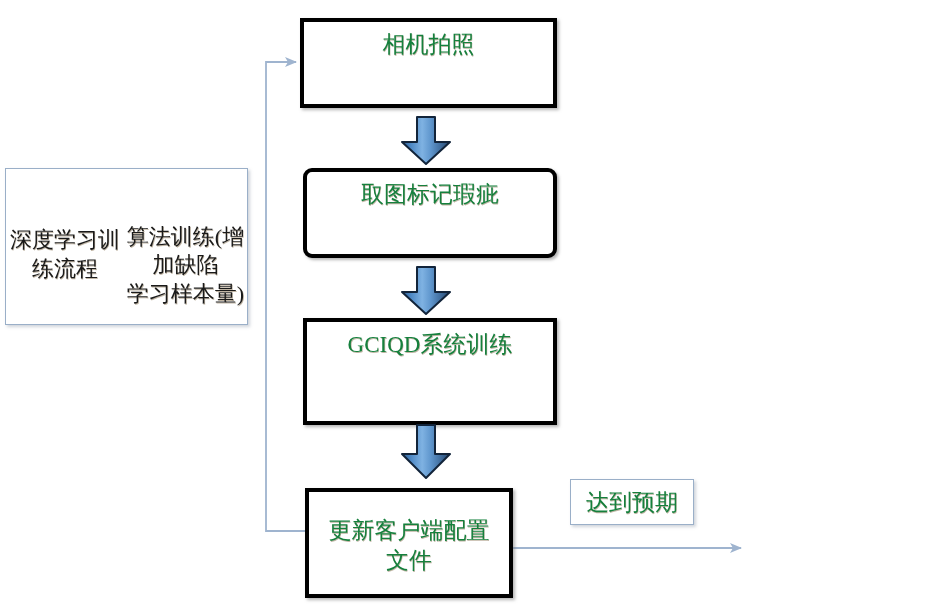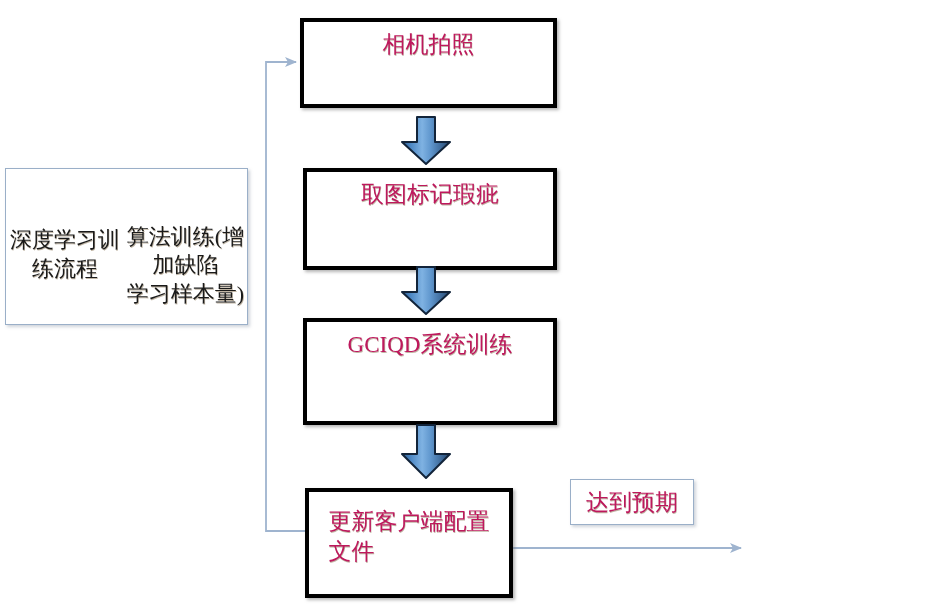--- a/index.html
+++ b/index.html
@@ -32,33 +32,33 @@
     border: 4px solid #000000;
     box-shadow: 2px 2px 3px rgba(120,120,120,0.55);
   }
   
   .box-thin {
     border: 1.5px solid #9aafc8;
     box-shadow: 2px 2px 3px rgba(150,160,175,0.45);
   }
 
   .node-label {
-    color: #be185d;
+    color: #15803d;
     font-size: 23px;
     line-height: 1.32;
-    text-align: left;
+    text-align: center;
     white-space: pre-line;
     text-shadow: 0.6px 0.6px 0px rgba(140,120,90,0.55);
   }
 
   
   .align-top    { align-items: flex-start; }
 
   .pad-top-sm { padding-top: 8px; }
-  .pad-top-md { padding-top: 15px; font-family: Liberation Serif, serif; }
+  .pad-top-md { padding-top: 24px; font-family: Liberation Serif, serif; }
 
   
   #info-panel {
     flex-direction: row;
     align-items: center;
     justify-content: flex-start;
     padding-top: 16px;
   }
   #info-panel .info-line {
     color: #1a1a1a;
@@ -118,21 +118,21 @@
   </div>
 
   <div class="node box-thick align-top pad-top-sm" style="left:300px; top:18px; width:257px; height:90px;">
     <div class="node-label">相机拍照</div>
   </div>
 
   <svg class="block-arrow" style="left:400px; top:116px;" width="52" height="50" viewBox="0 0 52 50" xmlns="http://www.w3.org/2000/svg">
     <path d="M17,1 L35,1 L35,26 L50,26 L26,48 L2,26 L17,26 Z" fill="url(#blockArrowGrad)" stroke="#12243a" stroke-width="2" stroke-linejoin="round"></path>
   </svg>
 
-  <div class="node box-thick align-top pad-top-sm" style="left:303px; top:168px; width:254px; height:102px;">
+  <div class="node box-thick align-top pad-top-sm" style="left:303px; top:168px; width:254px; height:90px;border-radius:9px;">
     <div class="node-label">取图标记瑕疵</div>
   </div>
 
   <svg class="block-arrow" style="left:400px; top:266px;" width="52" height="50" viewBox="0 0 52 50" xmlns="http://www.w3.org/2000/svg">
     <path d="M17,1 L35,1 L35,26 L50,26 L26,48 L2,26 L17,26 Z" fill="url(#blockArrowGrad)" stroke="#12243a" stroke-width="2" stroke-linejoin="round"></path>
   </svg>
 
   <div class="node box-thick align-top pad-top-sm" style="left:303px; top:318px; width:254px; height:107px;">
     <div class="node-label">GCIQD系统训练</div>
   </div>

